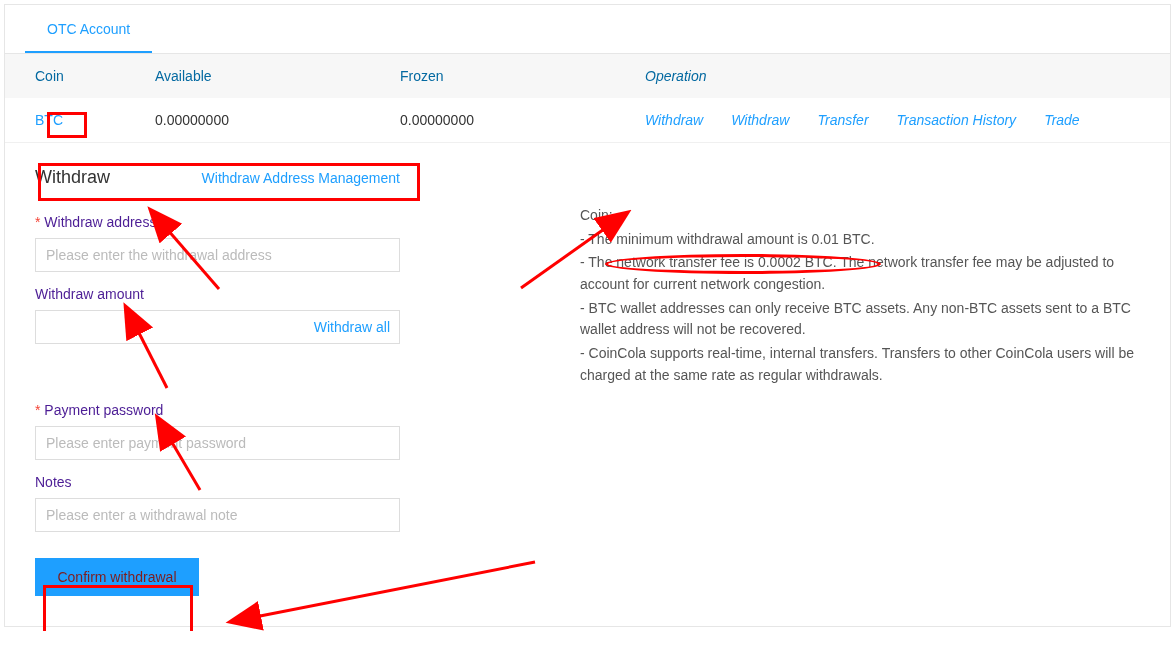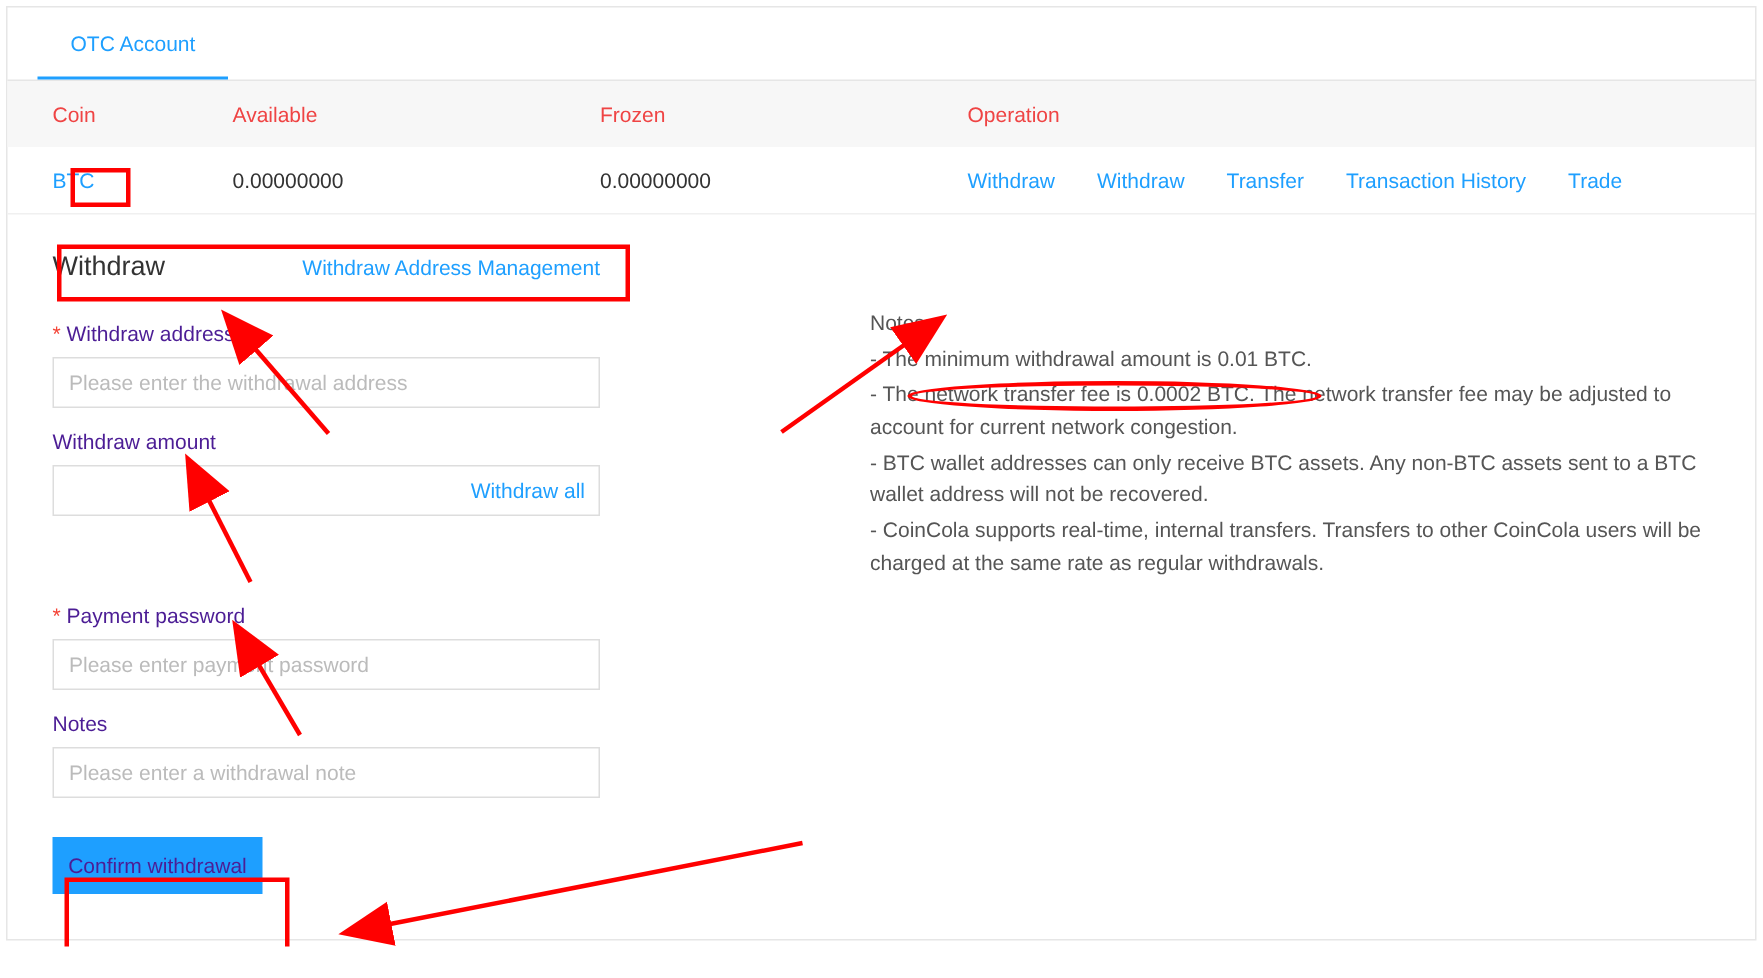--- a/index.html
+++ b/index.html
@@ -2,43 +2,43 @@
 <html><head>
 <meta charset="utf-8">
 <style>
   * { box-sizing: border-box; margin: 0; padding: 0; }
   body { font-family: Arial, "Helvetica Neue", Helvetica, sans-serif; font-size: 14px; color: #333; background: #fff; width: 1175px; }
   .container { border: 1px solid #e6e6e6; margin: 4px; }
   .tabs { display: flex; border-bottom: 1px solid #e6e6e6; padding: 0 20px; }
   .tab { padding: 16px 22px 14px 22px; color: #666; cursor: pointer; border-bottom: 2px solid transparent; text-align: center; }
   .tab.active { color: #1e9fff; border-bottom: 2px solid #1e9fff; }
   .table-header, .table-row { display: flex; padding: 14px 30px; }
-  .table-header { background: #f7f7f7; color: #ef4444; }
+  .table-header { background: #f7f7f7; color: #0369a1; }
   .table-row { border-bottom: 1px solid #f0f0f0; align-items: center; }
   .col-coin { width: 120px; }
   .col-avail { width: 245px; }
   .col-frozen { width: 245px; }
-  .col-op { flex: 1; }
+  .col-op { flex: 1; font-style: italic; }
   .op-links { display: flex; gap: 28px; }
   .link { color: #1e9fff; cursor: pointer; }
   .btc-link { color: #1e9fff; cursor: pointer; }
   .main-area { display: flex; padding: 16px 30px 30px 30px; gap: 180px; }
   .form-col { width: 365px; }
   .withdraw-header { display: flex; align-items: center; justify-content: space-between; padding: 8px 0 12px 0; }
   .withdraw-title { font-size: 18px; font-weight: normal; color: #333; }
   .addr-mgmt { color: #1e9fff; cursor: pointer; font-size: 14px; margin-left: 28px; }
   .form-group { margin-top: 14px; }
   .form-label { display: block; margin-bottom: 8px; color: #4c1d95; }
   .req::before { content: "* "; color: #f44336; }
   .input { width: 100%; height: 34px; border: 1px solid #ddd; padding: 0 10px; font-size: 14px; color: #333; }
   .input::placeholder { color: #bbb; }
   .input-wrap { position: relative; }
   .withdraw-all { position: absolute; right: 10px; top: 50%; transform: translateY(-50%); color: #1e9fff; cursor: pointer; font-size: 14px; }
   .form-gap { margin-top: 58px; }
-  .confirm-btn { margin-top: 26px; background: #1e9fff; color: #4c1d95; border: none; height: 38px; width: 140px; font-size: 14px; cursor: pointer; }
+  .confirm-btn { margin-top: 26px; background: #1e9fff; color: #7f1d1d; border: none; height: 38px; width: 164px; font-size: 14px; cursor: pointer; }
   .note-col { flex: 1; padding-top: 46px; color: #555; font-size: 14px; line-height: 1.55; }
   .note-item { margin-top: 2px; }
 
   
   .red-box { position: absolute; border: 3px solid #ff0000; pointer-events: none; }
   .red-ellipse { position: absolute; border: 3px solid #ff0000; border-radius: 50%; pointer-events: none; }
   svg.anno { position: absolute; top: 0; left: 0; pointer-events: none; }
 </style>
 </head>
 <body>
@@ -97,21 +97,21 @@
 
       <div class="form-group">
         <label class="form-label">Notes</label>
         <input class="input" type="text" placeholder="Please enter a withdrawal note" style="">
       </div>
 
       <button class="confirm-btn">Confirm withdrawal</button>
     </div>
 
     <div class="note-col">
-      <div>Notes:</div>
+      <div>Coin:</div>
       <div class="note-item">- The minimum withdrawal amount is 0.01 BTC.</div>
       <div class="note-item"><span>- The network transfer fee is 0.0002 BTC.</span><span> The network transfer fee may be adjusted to account for current network congestion.</span></div>
       <div class="note-item">- BTC wallet addresses can only receive BTC assets. Any non-BTC assets sent to a BTC wallet address will not be recovered.</div>
       <div class="note-item">- CoinCola supports real-time, internal transfers. Transfers to other CoinCola users will be charged at the same rate as regular withdrawals.</div>
     </div>
   </div>
 
   <div class="red-box" style="left:42px; top:107px; width:40px; height:26px;"></div>
   <div class="red-box" style="left:33px; top:158px; width:382px; height:38px;"></div>
   <div class="red-box" style="left:38px; top:580px; width:150px; height:54px;"></div>

